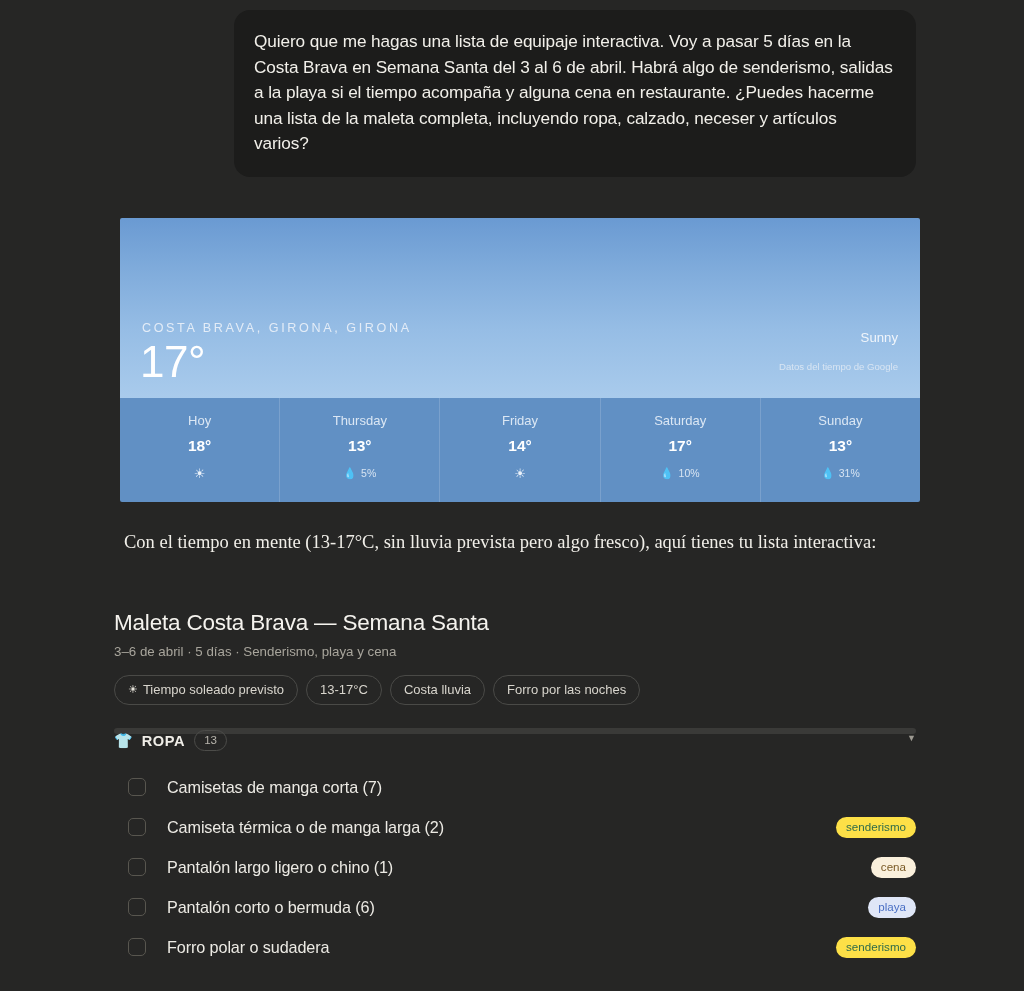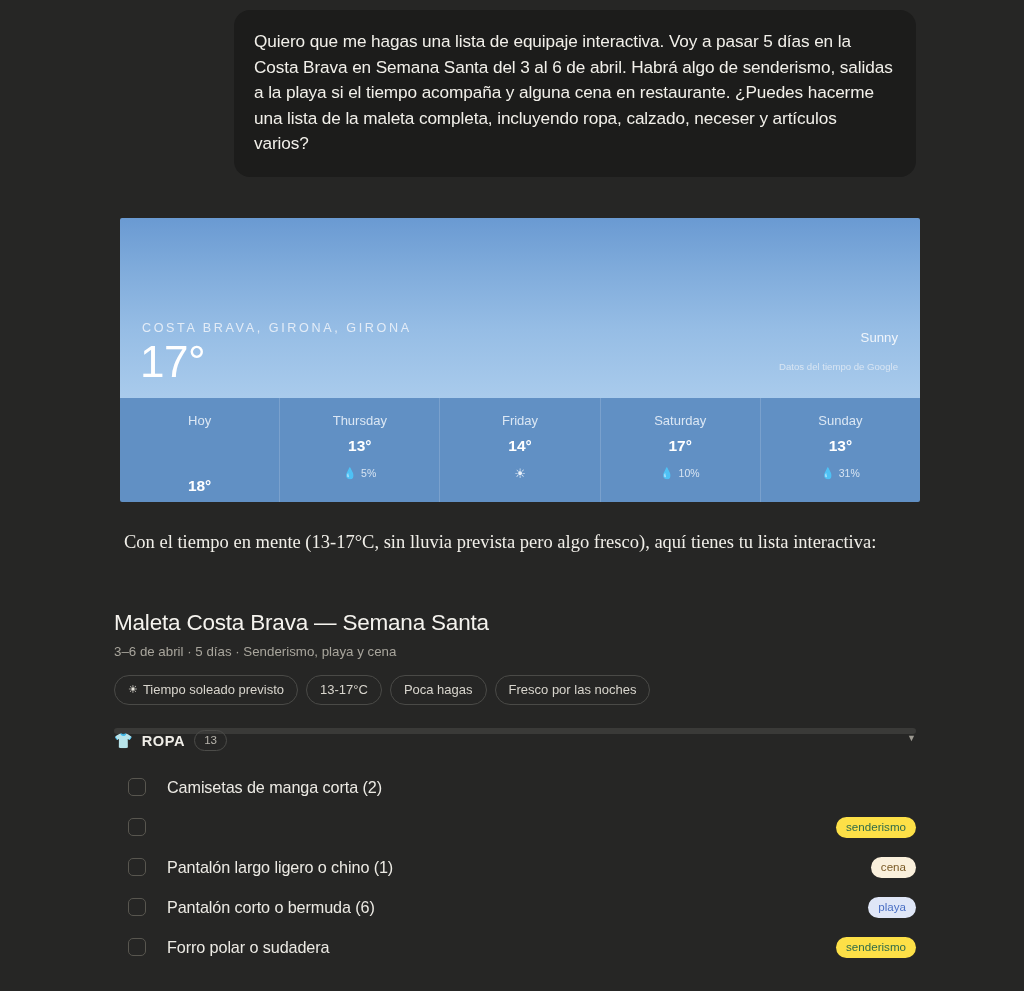--- a/index.html
+++ b/index.html
@@ -77,21 +77,21 @@
   }
   .fc-day {
     flex: 1;
     border-left: 1px solid rgba(255,255,255,0.16);
     display: flex;
     flex-direction: column;
     align-items: center;
     justify-content: flex-start;
     padding-top: 15px;
   }
-  .fc-day:first-child { border-left: none; gap: 40px; }
+  .fc-day:first-child { border-left: none; }
   .fc-name { color: #dbe7f4; font-size: 13px; }
   .fc-temp { color: #ffffff; font-size: 15.5px; font-weight: 700; margin-top: 9px; }
   .fc-icon-row {
     margin-top: 10px;
     display: flex;
     align-items: center;
     gap: 4px;
     height: 16px;
   }
   .sun-glyph { color: #e9f1fa; font-size: 13px; line-height: 13px; }
@@ -296,46 +296,47 @@
 
     <div class="chips" id="chip-row">
         <div class="chip">
           <span class="sun-s">☀</span>
           <span>Tiempo soleado previsto</span>
         </div>
         <div class="chip">
           <span>13-17°C</span>
         </div>
         <div class="chip">
-          <span>Poca hagas</span>
+          <span>Costa lluvia</span>
         </div>
         <div class="chip">
-          <span>Fresco por las noches</span>
+          <span>Forro por las noches</span>
         </div>
       </div>
 
     <div class="progress-track">
       <div class="progress-fill" id="progress-fill" style="width: 0%;"></div>
     </div>
 
 
     <div class="sec-head">
       <span class="sec-emoji">👕</span>
       <span class="sec-name">ROPA</span>
       <span class="sec-badge">13</span>
       <span class="sec-caret">▼</span>
     </div>
 
     <div class="items" id="item-list">
         <div class="item">
           <div class="cb"></div>
-          <div class="item-label">Camisetas de manga corta (2)</div>
-        </div>
-        <div class="item">
-          <div class="cb"></div>
+          <div class="item-label">Camisetas de manga corta (7)</div>
+        </div>
+        <div class="item">
+          <div class="cb"></div>
+          <div class="item-label">Camiseta térmica o de manga larga (2)</div>
           <span class="tag tag-senderismo">senderismo</span>
         </div>
         <div class="item">
           <div class="cb"></div>
           <div class="item-label">Pantalón largo ligero o chino (1)</div>
           <span class="tag tag-cena">cena</span>
         </div>
         <div class="item">
           <div class="cb"></div>
           <div class="item-label">Pantalón corto o bermuda (6)</div>

